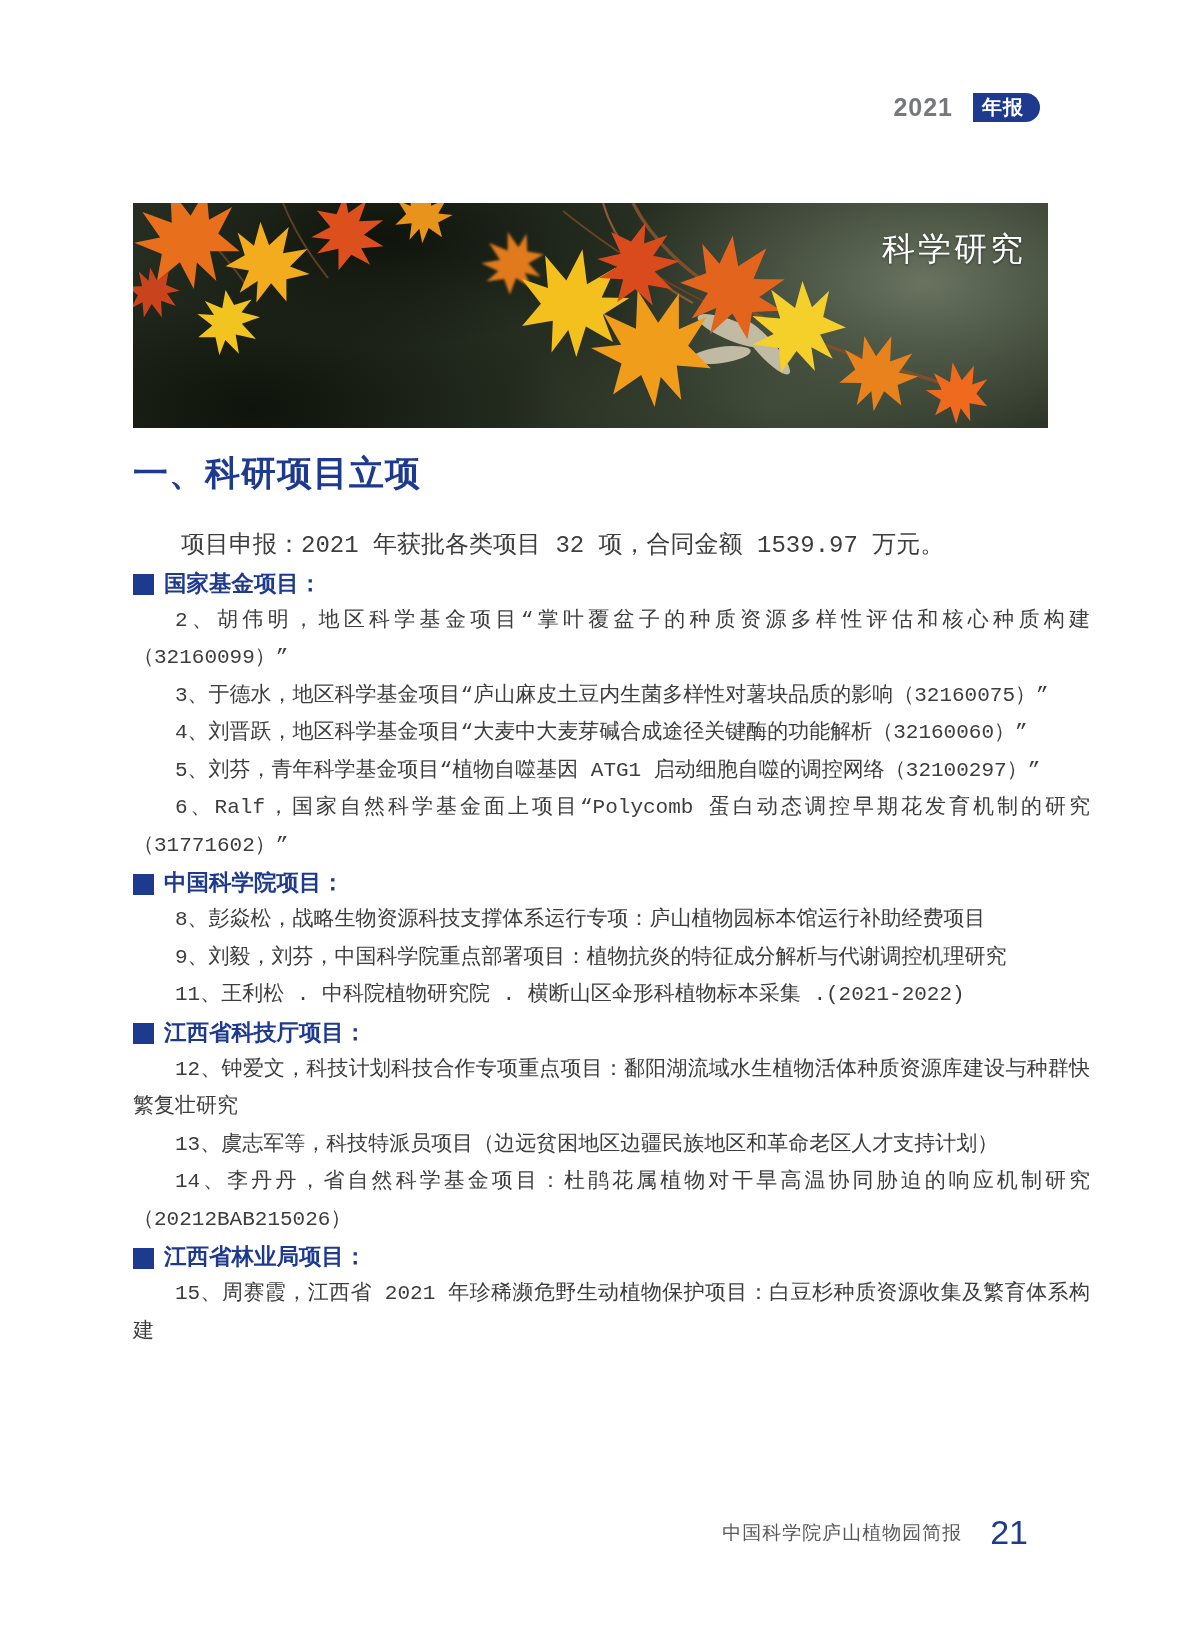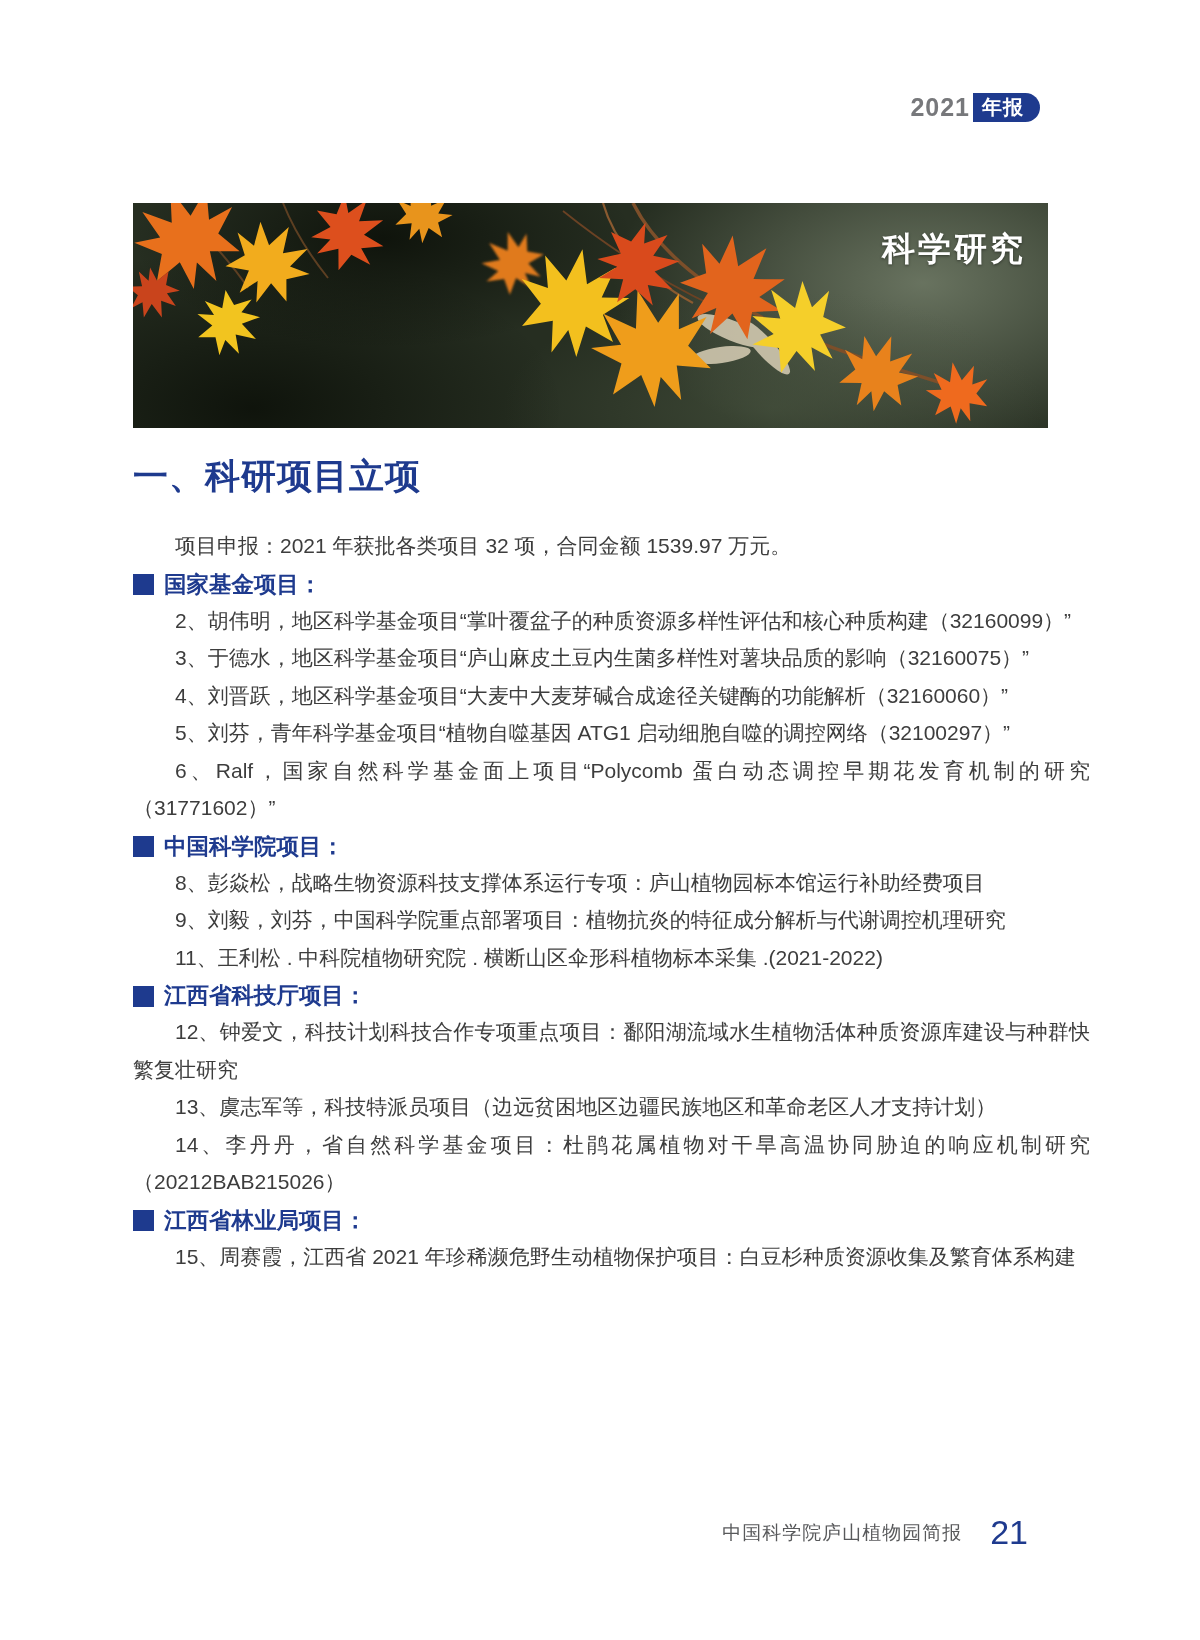--- a/index.html
+++ b/index.html
@@ -5,43 +5,43 @@
   html,body{margin:0;padding:0;background:#ffffff;}
   body{
     width:1200px;height:1640px;position:relative;overflow:hidden;
     font-family:"Liberation Sans","DejaVu Sans",sans-serif;
     -webkit-font-smoothing:antialiased;
   }
   .page{position:absolute;inset:0;background:#ffffff;}
 
   
   .hdr{position:absolute;top:92px;right:160px;display:flex;align-items:center;height:30px;}
-  .hdr .year{font-size:25px;font-weight:700;color:#77787b;letter-spacing:1px;margin-right:3px;text-align:center;}
+  .hdr .year{font-size:25px;font-weight:700;color:#77787b;letter-spacing:1px;margin-right:20px;text-align:center;}
   .hdr .badge{
     background:#1e3a8e;color:#ffffff;font-size:20px;font-weight:700;
     height:29px;line-height:29px;padding:0 16px 0 9px;
     border-radius:0 15px 15px 0;letter-spacing:1px;text-align:right;
   }
 
   
   .banner{position:absolute;left:133px;top:203px;width:915px;height:225px;overflow:hidden;}
   .banner svg{display:block;width:100%;height:100%;}
   .banner-title{
     position:absolute;top:24px;right:22px;color:#ffffff;
-    font-size:33px;font-weight:700;letter-spacing:3px;
+    font-size:33px;font-weight:400;letter-spacing:3px;
     text-shadow:0 1px 3px rgba(0,0,0,.45);
   }
 
   
-  .content{position:absolute;left:133px;top:455px;width:957px;color:#3d3d3d;}
+  .content{position:absolute;left:133px;top:455px;width:957px;color:#3d3d3d;font-family:Liberation Mono, monospace;}
   h1.title{
     margin:0;color:#1e3a8e;font-size:35px;line-height:42px;font-weight:700;letter-spacing:1px;
   }
   p.intro{
-    margin:30px 0 0;font-size:21px;line-height:37.5px;text-indent:2em;
+    margin:30px 0 0;font-size:24px;line-height:37.5px;text-indent:2em;
     text-align:justify;color:#3d3d3d;font-weight:400;
   }
   .group{margin:0;}
   .group-head{
     display:flex;align-items:center;gap:10px;
     margin:7px 0 4px;color:#1e3a8e;font-size:22.5px;font-weight:700;line-height:26px;
   }
   .bullet{width:21px;height:21px;background:#1e3a8e;flex:0 0 auto;}
   p.item{
     margin:0;font-size:21px;line-height:37.5px;text-indent:2em;

